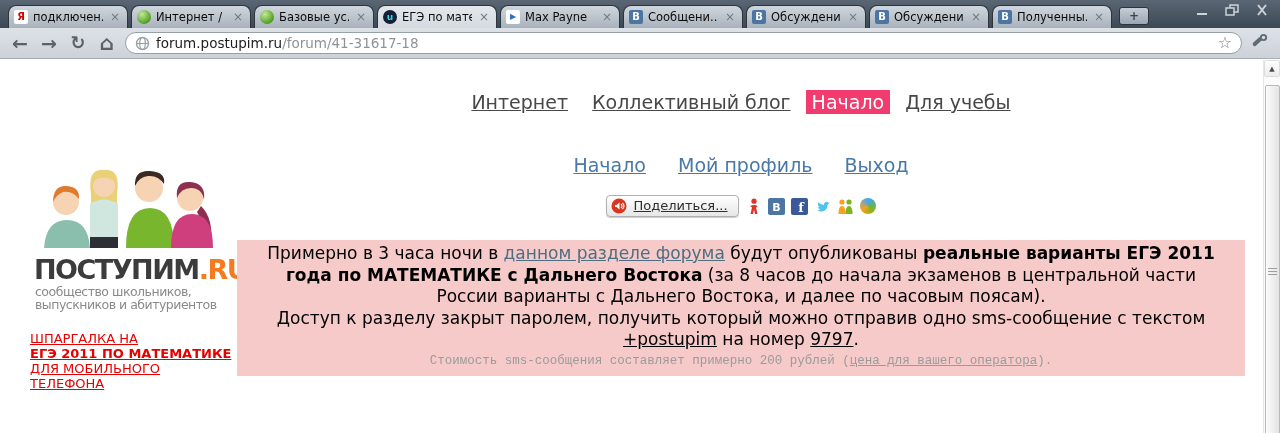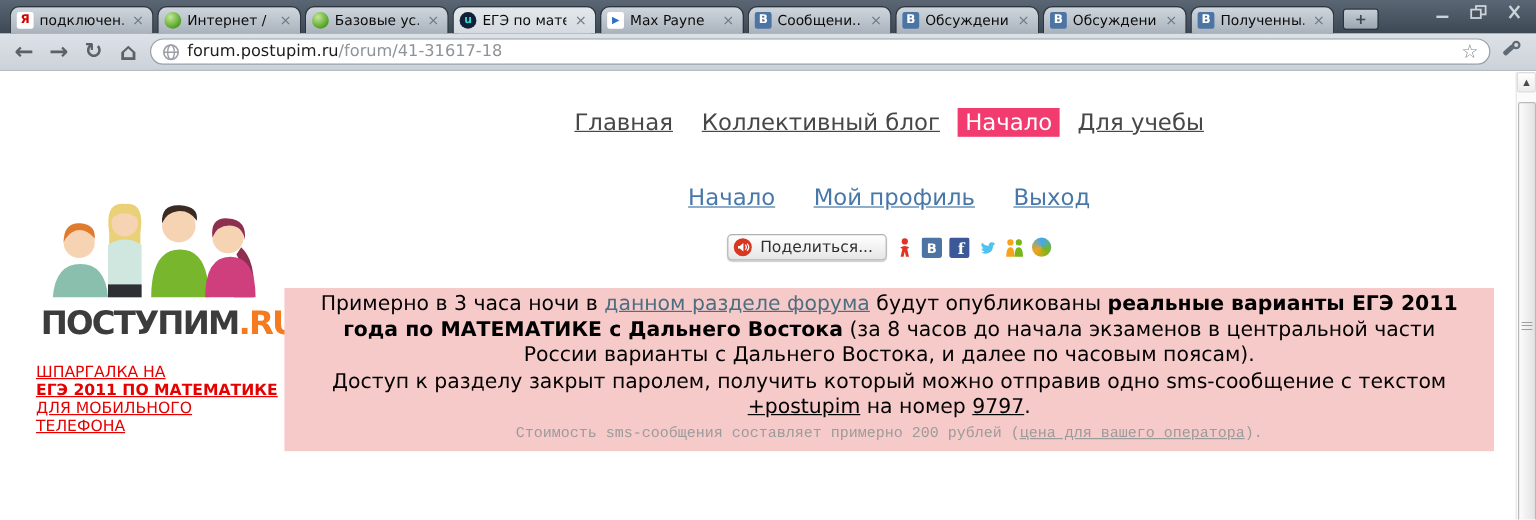--- a/index.html
+++ b/index.html
@@ -54,23 +54,23 @@
     background:repeating-linear-gradient(#9e9e9e 0 1px,transparent 1px 3px);}
 
   
   .main-col{position:absolute;left:237px;width:1008px;top:0;bottom:0;}
   .nav1{position:absolute;top:31px;width:100%;text-align:center;font-size:19px;}
   .nav1 .lnk{color:#474747;text-decoration:underline;margin:0 9px;cursor:pointer;}
   .nav1 .active{background:#f23b6e;color:#fff;text-decoration:none;padding:1px 6px;}
   .nav2{position:absolute;top:94px;width:100%;text-align:center;font-size:19px;}
   .nav2 .lnk{color:#4878a8;text-decoration:underline;margin:0 13px;cursor:pointer;}
   .share-row{position:absolute;top:135px;width:100%;display:flex;justify-content:center;align-items:center;gap:6px;}
-  .share-btn{display:flex;align-items:flex-end;gap:6px;border:1px solid #b0b0b0;border-radius:4px;
+  .share-btn{display:flex;align-items:flex-start;gap:6px;border:1px solid #b0b0b0;border-radius:4px;
     background:linear-gradient(#ffffff,#e6e6e6);padding:2px 10px 2px 4px;font-size:13px;color:#2f2f2f;
-    box-shadow:0 1px 1px rgba(0,0,0,.2);cursor:pointer;}
+    box-shadow:0 1px 1px rgba(0,0,0,.2);cursor:pointer;text-decoration:underline;}
   .soc{width:17px;height:17px;display:block;cursor:pointer;}
   .soc-sphere{width:16px;height:16px;border-radius:50%;background:conic-gradient(#3fa9f5,#7ab51d,#f6a21d,#3fa9f5);cursor:pointer;}
 
   
   .sidebar{position:absolute;left:30px;top:90px;width:206px;}
   .logo{margin:4px 0 0 4px;font-size:27px;font-weight:bold;letter-spacing:-1.5px;color:#3c3c3c;line-height:1;}
   .logo-ru{color:#f47b20;}
   .tagline{margin:3px 0 0 5px;font-size:12.5px;color:#8a8a8a;line-height:12.5px;letter-spacing:-0.5px;}
   .promo{margin-top:20px;text-align:left;font-size:13px;line-height:15px;color:#e60000;cursor:pointer;}
   .promo span{display:block;text-decoration:underline;}
@@ -213,31 +213,35 @@
           <path d="M105 36 Q104 20 120 21 Q136 22 134 34 Q128 25 118 26 Q109 27 105 36 Z" fill="#3a2a22"></path>
         </g>
         <g>
           <path d="M171 56 Q184 68 181 98 L165 98 Q177 78 167 62 Z" fill="#8e2f4f"></path>
           <path d="M141 98 Q141 64 162 64 Q183 64 183 98 Z" fill="#cf3f7e"></path>
           <circle cx="160" cy="48" r="13" fill="#f6d3b3"></circle>
           <path d="M147 48 Q145 31 160 32 Q176 33 174 50 Q172 38 161 38 Q151 38 147 48 Z" fill="#8e2f4f"></path>
         </g>
       </svg>
       <div class="logo"><span>ПОСТУПИМ</span><span class="logo-ru">.RU</span></div>
+      <div class="tagline">
+        <div>сообщество школьников,</div>
+        <div>выпускников и абитуриентов</div>
+      </div>
       <div class="promo">
         <span>ШПАРГАЛКА НА</span>
         <span class="b">ЕГЭ 2011 ПО МАТЕМАТИКЕ</span>
         <span>ДЛЯ МОБИЛЬНОГО ТЕЛЕФОНА</span>
       </div>
     </div>
 
     <div class="main-col">
 
       <div class="nav1">
-        <span class="lnk">Главная</span>
+        <span class="lnk">Интернет</span>
         <span class="lnk">Коллективный блог</span>
         <span class="active">Начало</span>
         <span class="lnk">Для учебы</span>
       </div>
 
       <div class="nav2">
         <span class="lnk">Начало</span>
         <span class="lnk">Мой профиль</span>
         <span class="lnk">Выход</span>
       </div>

